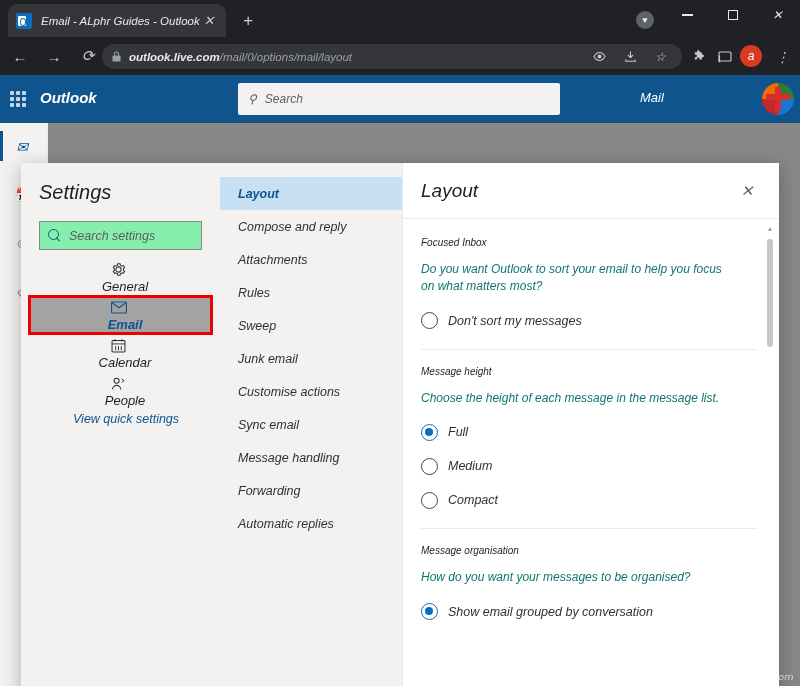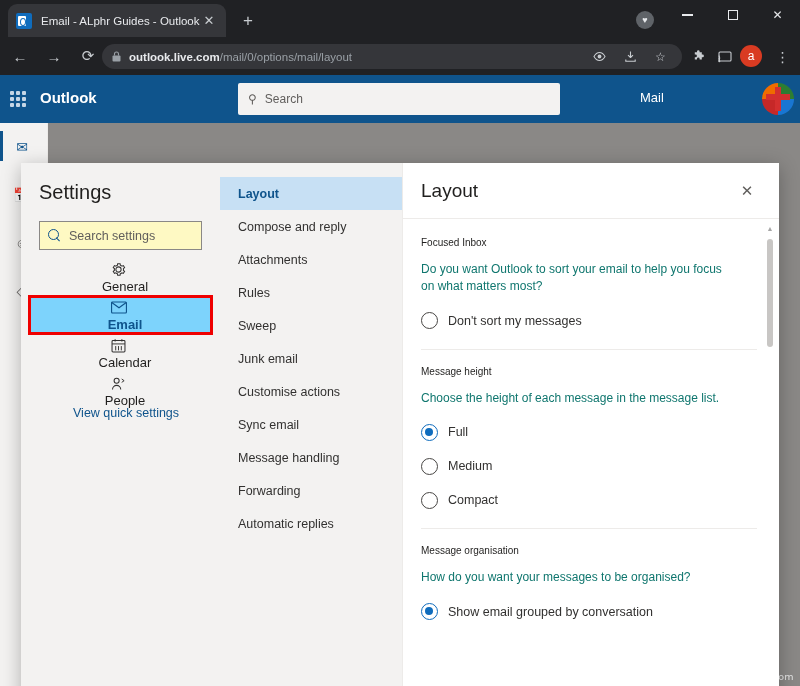--- a/index.html
+++ b/index.html
@@ -4,21 +4,21 @@
 <style>
   * { box-sizing: border-box; margin: 0; padding: 0; }
   html, body {
     width: 800px; height: 686px;
     font-family: "Liberation Sans", sans-serif;
     overflow: hidden;
     background: #202124;
   }
 
   
-  #browser-window { position: absolute; inset: 0; background: #202124; }
+  #browser-window { position: absolute; inset: 0; background: #202124; font-style: italic; }
 
   #titlebar {
     position: absolute; left: 0; top: 0; width: 800px; height: 37px;
     background: #202124;
   }
   .tab {
     position: absolute; left: 8px; top: 4px; width: 218px; height: 33px;
     background: #35363a; border-radius: 9px 9px 0 0;
     display: flex; align-items: center; padding: 0 8px;
   }
@@ -182,21 +182,21 @@
   #settings-nav {
     width: 199px; height: 100%; background: #f3f2f1; flex: 0 0 199px;
     position: relative;
   }
   #settings-title {
     position: absolute; left: 18px; top: 18px;
     font-size: 20px; color: #201f1e; font-weight: 400;
   }
   #search-settings {
     position: absolute; left: 18px; top: 58px; width: 163px; height: 29px;
-    background: #fef9c3; border: 1px solid #8a8886;
+    background: #86efac; border: 1px solid #8a8886;
     display: flex; align-items: center; padding: 0 8px; cursor: text;
   }
   #search-settings .mag {
     width: 14px; height: 14px; flex: 0 0 14px; margin-right: 7px; position: relative;
   }
   #search-settings .mag::before {
     content: ""; position: absolute; left: 0; top: 0;
     width: 9px; height: 9px; border: 1.3px solid #0f548c; border-radius: 50%;
   }
   #search-settings .mag::after {
@@ -208,33 +208,33 @@
 
   .snav-item {
     position: absolute; left: 9px; width: 181px; height: 36px;
     display: flex; align-items: center; padding-left: 9px; cursor: pointer; flex-direction: column;
   }
   .snav-item .sico {
     width: 20px; flex: 0 0 20px; margin-right: 13px; color: #323130;
     font-size: 13px; display: flex; align-items: center; justify-content: center;
   }
   .snav-item .slabel { font-size: 13px; color: #201f1e; }
-  .snav-item.selected { background: #7dd3fc; }
+  .snav-item.selected { background: #a3a3a3; }
   .snav-item.selected .slabel { color: #0f548c; font-weight: 600; }
   .snav-item.selected .sico { color: #0f548c; }
   #snav-general { top: 96px; }
   #snav-email   { top: 134px; }
   #snav-calendar{ top: 172px; }
   #snav-people  { top: 210px; }
   #snav-highlight {
     position: absolute; left: 7px; top: 132px; width: 185px; height: 40px;
     border: 3px solid #ef0000; pointer-events: none;
   }
   #quick-settings {
-    position: absolute; left: 52px; top: 243px;
+    position: absolute; left: 52px; top: 249px;
     font-size: 12.5px; color: #0f548c; cursor: pointer;
   }
 
   
   #category-list {
     width: 183px; flex: 0 0 183px; height: 100%;
     background: #f3f2f1; border-right: 1px solid #edebe9;
     padding-top: 14px;
   }
   .cat-item {

